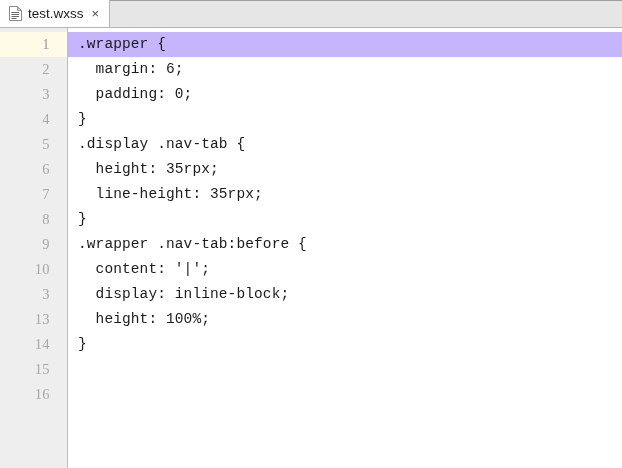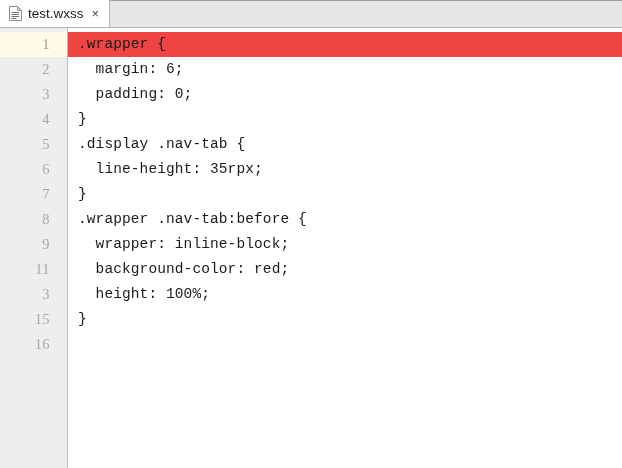--- a/index.html
+++ b/index.html
@@ -136,21 +136,21 @@
     line-height: 25px;
     font-family: "Liberation Mono", monospace;
     font-size: 14.5px;
     color: #1b1b1b;
     white-space: pre;
     padding-left: 10px;
     box-sizing: border-box;
     letter-spacing: 0.1px;
   }
   .code-line.current {
-    background: #ef4444;
+    background: #c4b5fd;
   }
 </style>
 </head>
 <body>
 
 <div id="app-window">
 
   <div id="tab-bar">
 
     <div class="tab active">
@@ -177,38 +177,41 @@
 
     <div class="gutter-line current">1</div>
         <div class="gutter-line">2</div>
         <div class="gutter-line">3</div>
         <div class="gutter-line">4</div>
         <div class="gutter-line">5</div>
         <div class="gutter-line">6</div>
         <div class="gutter-line">7</div>
         <div class="gutter-line">8</div>
         <div class="gutter-line">9</div>
-        <div class="gutter-line">11</div>
+        <div class="gutter-line">10</div>
         <div class="gutter-line">3</div>
+        <div class="gutter-line">13</div>
+        <div class="gutter-line">14</div>
         <div class="gutter-line">15</div>
         <div class="gutter-line">16</div>
       </div>
 
     <div id="code-area">
 
     <div class="code-line current">.wrapper {</div>
         <div class="code-line">  margin: 6;</div>
         <div class="code-line">  padding: 0;</div>
         <div class="code-line">}</div>
         <div class="code-line">.display .nav-tab {</div>
+        <div class="code-line">  height: 35rpx;</div>
         <div class="code-line">  line-height: 35rpx;</div>
         <div class="code-line">}</div>
         <div class="code-line">.wrapper .nav-tab:before {</div>
-        <div class="code-line">  wrapper: inline-block;</div>
-        <div class="code-line">  background-color: red;</div>
+        <div class="code-line">  content: '|';</div>
+        <div class="code-line">  display: inline-block;</div>
         <div class="code-line">  height: 100%;</div>
         <div class="code-line">}</div>
         <div class="code-line"></div>
       </div>
 
   </div>
 
 </div>
 
 </body></html>

